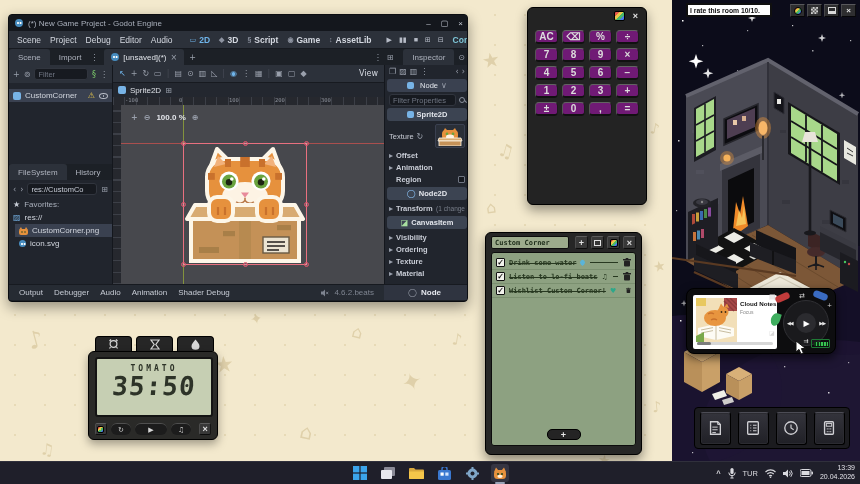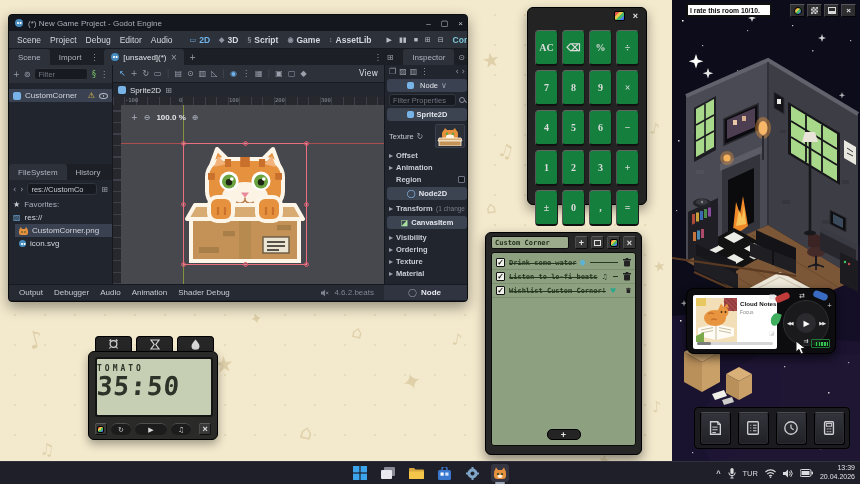--- a/index.html
+++ b/index.html
@@ -77,21 +77,21 @@
 .gd-version{margin-left:auto;color:#7e8490;display:flex;gap:5px;align-items:center}
 
 
 #calc{left:527px;top:7px;width:120px;height:198px;background:#232323;border:1px solid #000;border-radius:6px;z-index:3;box-shadow:0 5px 12px rgba(0,0,0,.4)}
 .calc-title{height:15px;display:flex;align-items:center;justify-content:flex-end;gap:5px;padding:0 5px}
 .swatch{width:11px;height:10px;border-radius:2px;border:1px solid #000;background:linear-gradient(135deg,#e85a4a 25%,#e8c84a 25% 50%,#4ab86a 50% 75%,#4a7ae8 75%)}
 .calc-x{color:#e8e8e8;font-weight:bold;font-size:9px;width:11px;text-align:center}
 .calc-display{margin:2px 7px;height:38px;background:#1a1a17;border-radius:4px;padding:4px;border:1px solid #000}
 .calc-screen{height:100%;background:#a9ba92;border-radius:2px;border:1px solid #7e8f6c;box-shadow:inset 0 2px 4px rgba(0,0,0,.35);display:flex;align-items:center;justify-content:flex-end;padding:0 5px;font-family:"DejaVu Sans Mono",monospace;font-weight:bold;font-size:16px;letter-spacing:3px;color:#20371d}
 .calc-grid{display:grid;grid-template-columns:repeat(4,1fr);gap:4px;margin:7px 7px}
-.calc-btn{height:36px;background:#15803d;border-radius:4px;border-top:1px solid #636363;border-left:1px solid #555;border-bottom:2px solid #111;border-right:1px solid #1b1b1b;color:#dcdcdc;font-family:Liberation Serif, serif;font-weight:bold;font-size:10px;display:flex;align-items:center;justify-content:center}
+.calc-btn{height:14px;background:#701a75;border-radius:4px;border-top:1px solid #636363;border-left:1px solid #555;border-bottom:2px solid #111;border-right:1px solid #1b1b1b;color:#dcdcdc;font-family:Liberation Sans, sans-serif;font-weight:bold;font-size:10px;display:flex;align-items:center;justify-content:center}
 
 
 #todo{left:485px;top:232px;width:157px;height:223px;background:#262626;border:1px solid #000;border-radius:6px;z-index:4;box-shadow:0 5px 12px rgba(0,0,0,.45)}
 .todo-title{height:19px;display:flex;align-items:center;gap:3px;padding:0 5px}
 .todo-name{width:78px;height:13px;background:#9cab8c;border:1px solid #0d0d0d;border-radius:2px;font-family:"DejaVu Sans Mono",monospace;font-weight:bold;font-size:7px;color:#20301c;padding:0 3px}
 .pxbtn{width:15px;height:13px;background:#383838;border-top:1px solid #5c5c5c;border-left:1px solid #4c4c4c;border-bottom:1px solid #0c0c0c;border-right:1px solid #141414;border-radius:2px;display:flex;align-items:center;justify-content:center;color:#e2e2e2;font-size:9px;font-weight:bold}
 .todo-body{margin:0 5px 5px 5px;height:194px;background:#8da181;border:1px solid #0c0c0c;border-radius:3px;padding-top:3px;position:relative}
 .todo-item{display:flex;align-items:center;gap:4px;height:14px;padding:0 4px;border-bottom:1px solid #7b9070}
 .todo-item .txt{font-family:"DejaVu Sans Mono",monospace;font-weight:bold;font-size:7px;color:#273820;text-decoration:line-through;white-space:nowrap}
 .chk{width:9px;height:9px;background:#f2f2ec;border:1.4px solid #111;border-radius:1px;color:#111;font-size:8px;line-height:7px;text-align:center;font-weight:bold;flex:none}
@@ -99,21 +99,21 @@
 .drop{width:5px;height:5px;background:#5ab4d8;border-radius:0 50% 50% 50%;transform:rotate(-135deg);flex:none}
 .mini{font-size:7px;color:#273820;font-family:"DejaVu Sans",sans-serif}
 .mini.teal{color:#2da88a}
 .todo-add{position:absolute;left:50%;bottom:5px;transform:translateX(-50%);width:34px;height:11px;background:#242424;border:1px solid #000;border-radius:5px;color:#e8e8e8;font-size:9px;font-weight:bold;display:flex;align-items:center;justify-content:center;line-height:8px}
 
 
 #timer{left:88px;top:336px;width:130px;height:104px;z-index:2}
 .timer-tabs{display:flex;gap:4px;padding-left:7px;height:15px}
 .timer-tab{width:37px;height:15px;background:#262626;border:1px solid #000;border-bottom:none;border-radius:4px 4px 0 0;display:flex;align-items:center;justify-content:center}
 .timer-body{width:130px;height:89px;background:#2a2a28;border:1px solid #000;border-radius:6px;box-shadow:0 4px 10px rgba(0,0,0,.35);position:relative}
-.lcd{position:absolute;left:6px;top:5px;width:118px;height:60px;background:#c6cfb3;border:2px solid #141414;border-radius:3px;text-align:left;font-family:"DejaVu Sans Mono",monospace;color:#2d3328}
+.lcd{position:absolute;left:6px;top:5px;width:118px;height:60px;background:#c6cfb3;border:2px solid #141414;border-radius:3px;text-align:center;font-family:"DejaVu Sans Mono",monospace;color:#2d3328}
 .lcd .mode{font-size:8px;font-weight:bold;letter-spacing:3px;margin-top:5px}
 .lcd .time{font-size:26px;font-weight:bold;letter-spacing:1px;transform:skewX(-5deg);line-height:26px}
 .timer-ctl{position:absolute;left:0;bottom:4px;width:100%;display:flex;align-items:center;gap:4px;padding:0 6px}
 .tpill{height:12px;background:#1c1c1c;border-top:1px solid #4f4f4f;border-radius:6px;color:#d6d6d6;font-size:7px;display:flex;align-items:center;justify-content:center;font-family:"DejaVu Sans",sans-serif}
 
 
 #room{left:672px;top:0;width:188px;height:461px;background:#0c0c1a;z-index:1;overflow:hidden}
 .rate-box{position:absolute;left:14px;top:3px;width:86px;height:14px;background:#fff;border:2px solid #101010;font-weight:bold;font-size:6.8px;color:#101010;padding:0 2px;font-family:"Liberation Sans",sans-serif}
 .room-btns{position:absolute;right:4px;top:4px;display:flex;gap:2px}
 .pxbtn2{width:15px;height:13px;background:#2e2e30;border-top:1px solid #58585c;border-left:1px solid #46464a;border-bottom:1px solid #060608;border-right:1px solid #0c0c0e;display:flex;align-items:center;justify-content:center;color:#e6e6e6;font-size:8px;font-weight:bold}

